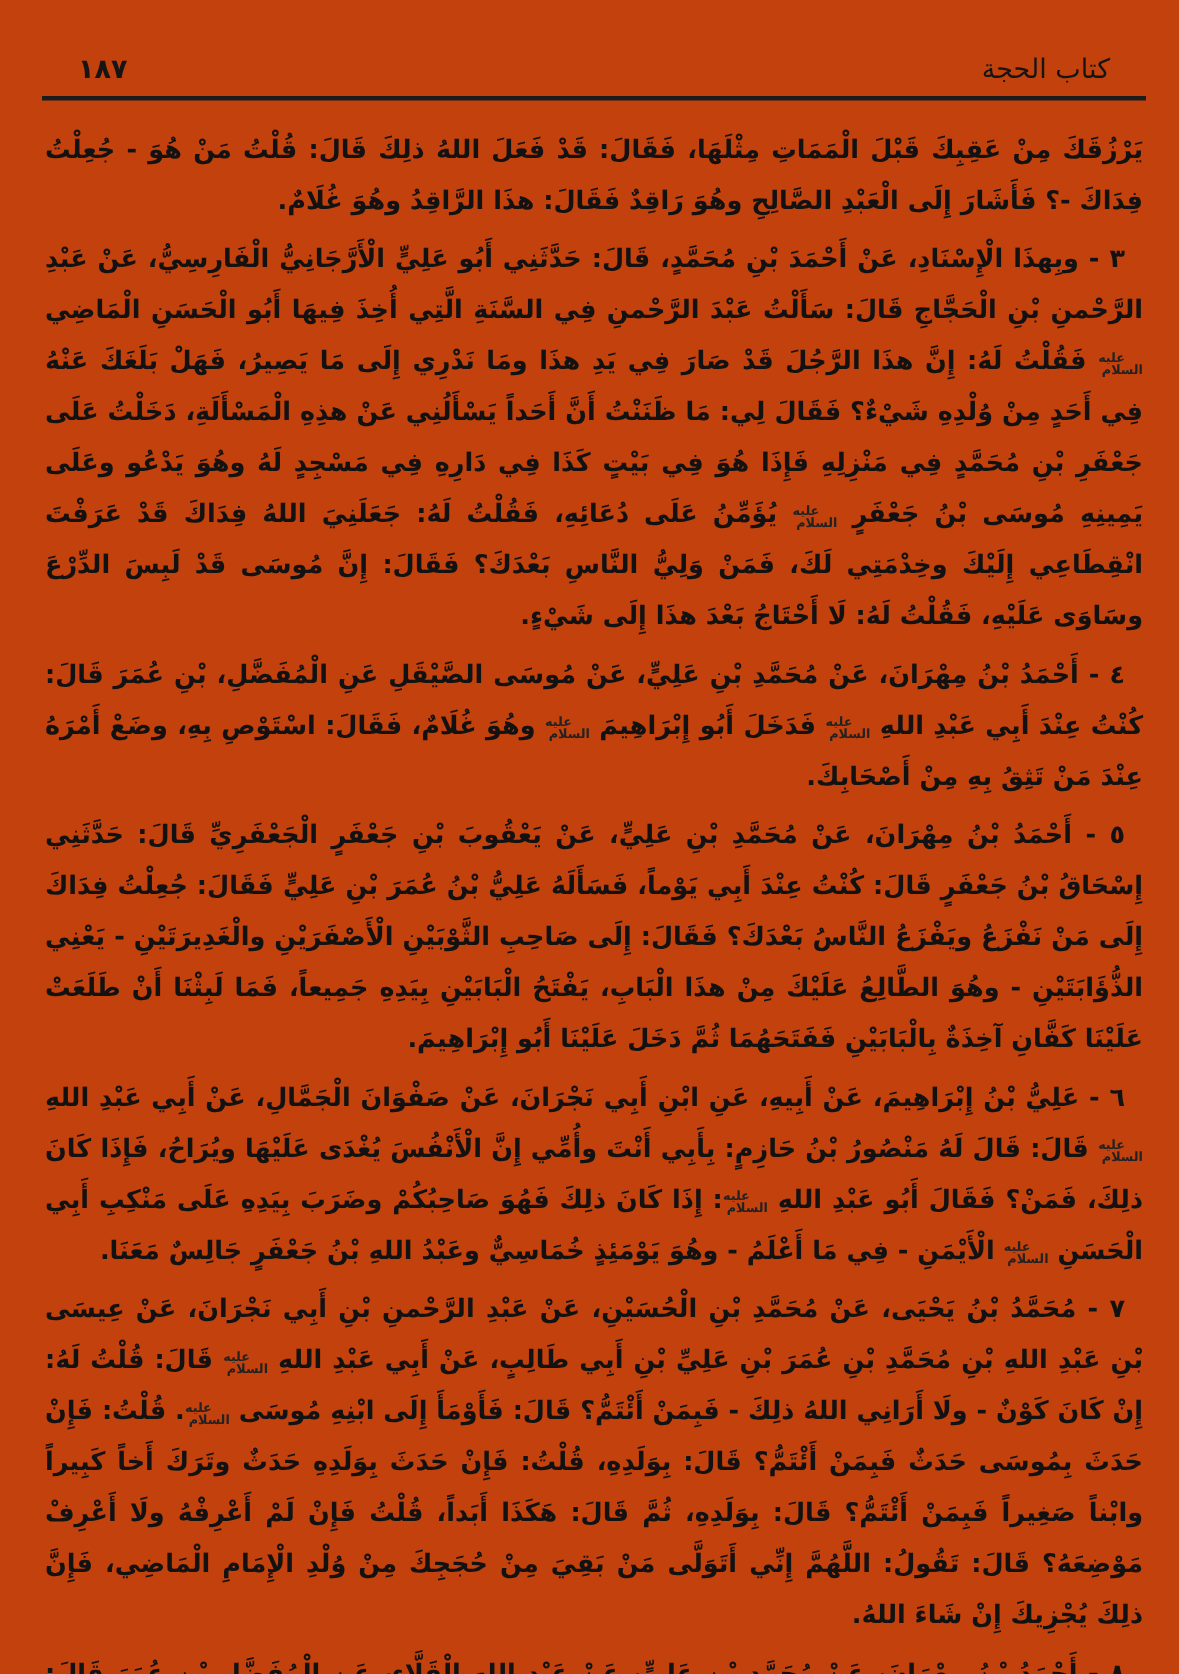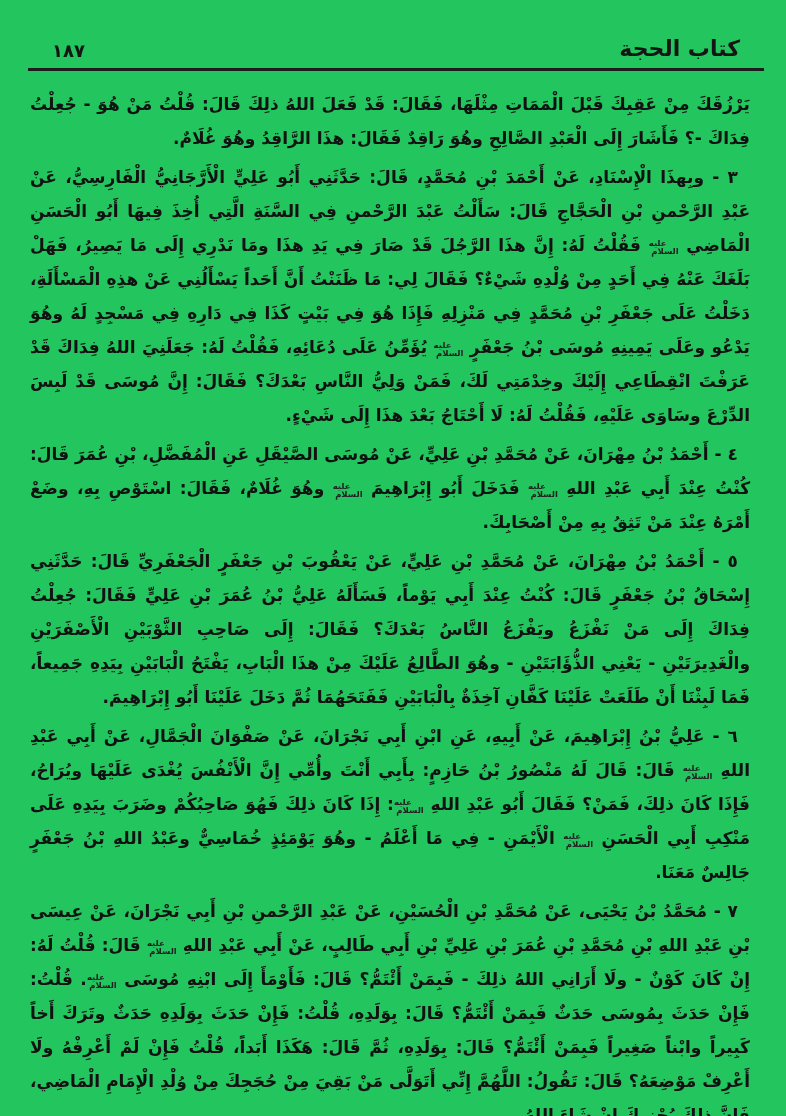--- a/index.html
+++ b/index.html
@@ -4,57 +4,57 @@
 <style>
   html, body { margin: 0; padding: 0; }
   body {
     width: 786px; height: 1116px;
     background: #f6f6f4;
     font-family: "DejaVu Sans", sans-serif;
   }
   .page {
     position: relative;
     width: 786px; height: 1116px;
-    background: #22c55e;
+    background: #c2410c;
     color: #151515;
     overflow: hidden;
     box-sizing: border-box;
   }
   .page-header {
     display: flex;
     justify-content: space-between;
     align-items: flex-end;
     padding: 36px 46px 0 52px;
   }
   .page-number {
     font-size: 18px;
     font-weight: bold;
     letter-spacing: 1px;
   }
   .book-title {
-    font-size: 22px;
-    font-weight: bold;
+    font-size: 18px;
+    font-weight: normal;
     direction: rtl;
   }
   .header-rule {
     margin: 7px 22px 0 28px;
     border-top: 3px solid #1c1c1c;
     height: 0;
   }
   .page-body {
     direction: rtl;
     text-align: justify;
     padding: 16px 24px 0 30px;
     font-size: 17px;
     font-weight: bold;
     line-height: 34px;
     color: #121212;
   }
   p.para {
-    margin: 0 12px 5px 0;
+    margin: 0 0 5px 0;
     padding: 0;
   }
   p.para.indent { text-indent: 12px; }
   .honorific {
     display: inline-block;
     width: 30px;
     font-size: 8.5px;
     line-height: 8px;
     text-align: right;
     vertical-align: -3px;

